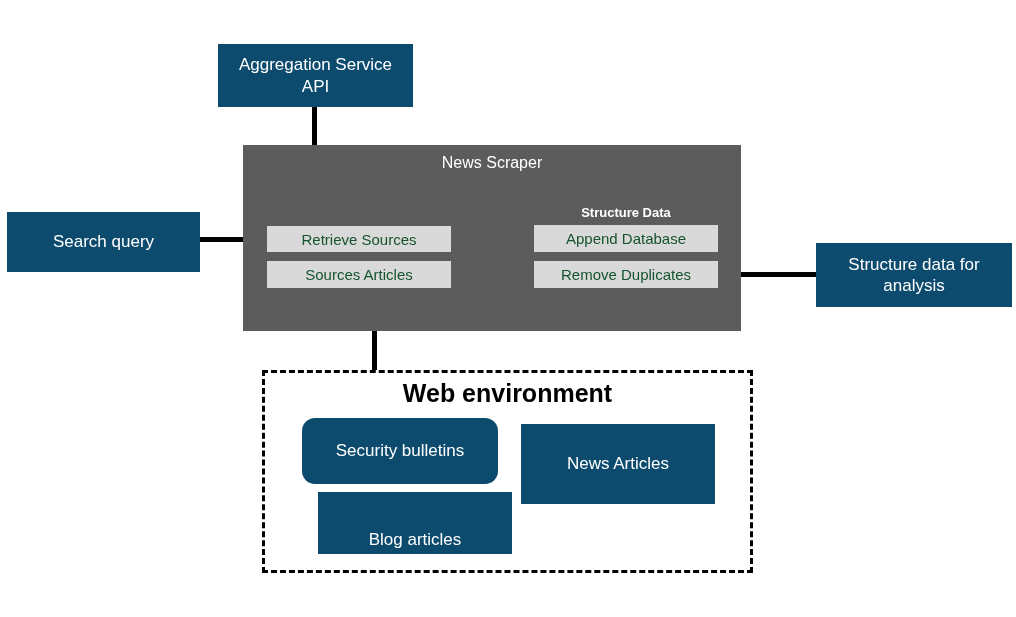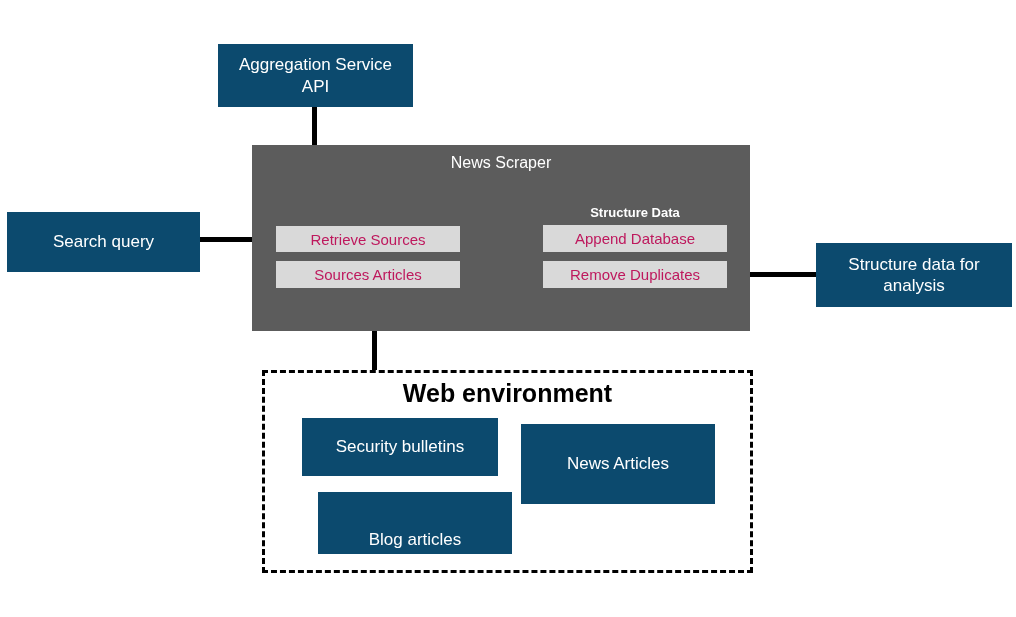--- a/index.html
+++ b/index.html
@@ -15,36 +15,36 @@
     display:flex;align-items:center;justify-content:center;
     text-align:center;
     box-sizing:border-box;
   }
   .black-node{
     background:#0c4a6e;color:#ffffff;
     font-size:17px;line-height:1.25;
     padding:4px 10px;
   }
   .scraper{
-    position:absolute;left:252px;top:145px;width:498px;height:186px;
+    position:absolute;left:243px;top:145px;width:498px;height:186px;
     background:#5c5c5c;
   }
   .scraper-title{
     position:absolute;left:0;top:7px;width:100%;height:22px;
     display:flex;align-items:center;justify-content:center;
     color:#ffffff;font-size:16px;
   }
   .group-label{
     position:absolute;height:16px;width:184px;
     display:flex;align-items:center;justify-content:center;
     color:#ffffff;font-size:13px;font-weight:bold;
   }
   .step-box{
     position:absolute;width:184px;height:27px;
-    background:#d9d9d9;color:#be185d;font-size:15px;
+    background:#d9d9d9;color:#14532d;font-size:15px;
     display:flex;align-items:center;justify-content:center;
     text-align:center;
   }
   .web-env{
     position:absolute;left:262px;top:370px;width:491px;height:203px;
     border:3px dashed #000000;box-sizing:border-box;background:#ffffff;
   }
   .web-title{
     position:absolute;left:0;top:6px;width:100%;height:28px;
     display:flex;align-items:center;justify-content:center;
@@ -86,21 +86,21 @@
     <div class="step-box" style="left:24px;top:116px;">Sources Articles</div>
 
     <div class="group-label" style="left:291px;top:59px;">Structure Data</div>
     <div class="step-box" style="left:291px;top:80px;">Append Database</div>
     <div class="step-box" style="left:291px;top:116px;">Remove Duplicates</div>
   </div>
 
   <div class="web-env">
     <div class="web-title">Web environment</div>
 
-    <div class="node black-node" style="left:37px;top:45px;width:196px;height:58px;">
+    <div class="node black-node" style="left:37px;top:45px;width:196px;height:66px;border-radius:13px;">
       <span>Security bulletins</span>
     </div>
 
     <div class="node black-node" style="left:256px;top:51px;width:194px;height:80px;">
       <span>News Articles</span>
     </div>
 
     <div class="node black-node" style="left:53px;top:119px;width:194px;height:62px;align-items:flex-end;">
       <span>Blog articles</span>
     </div>

